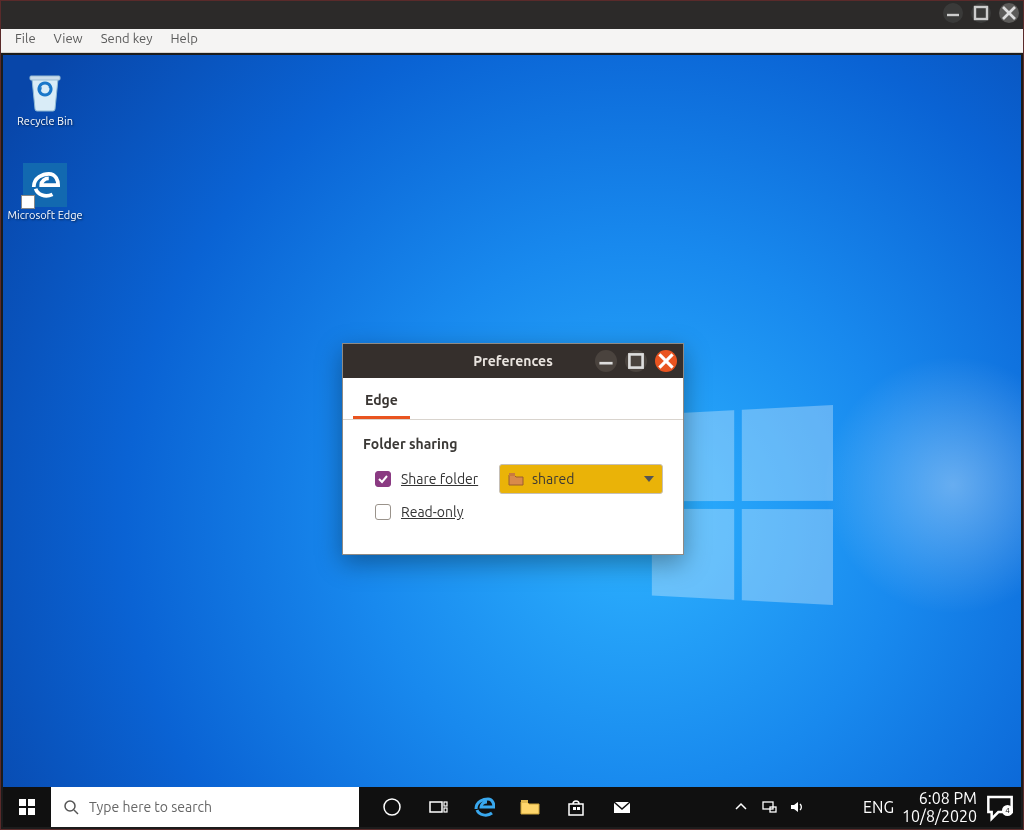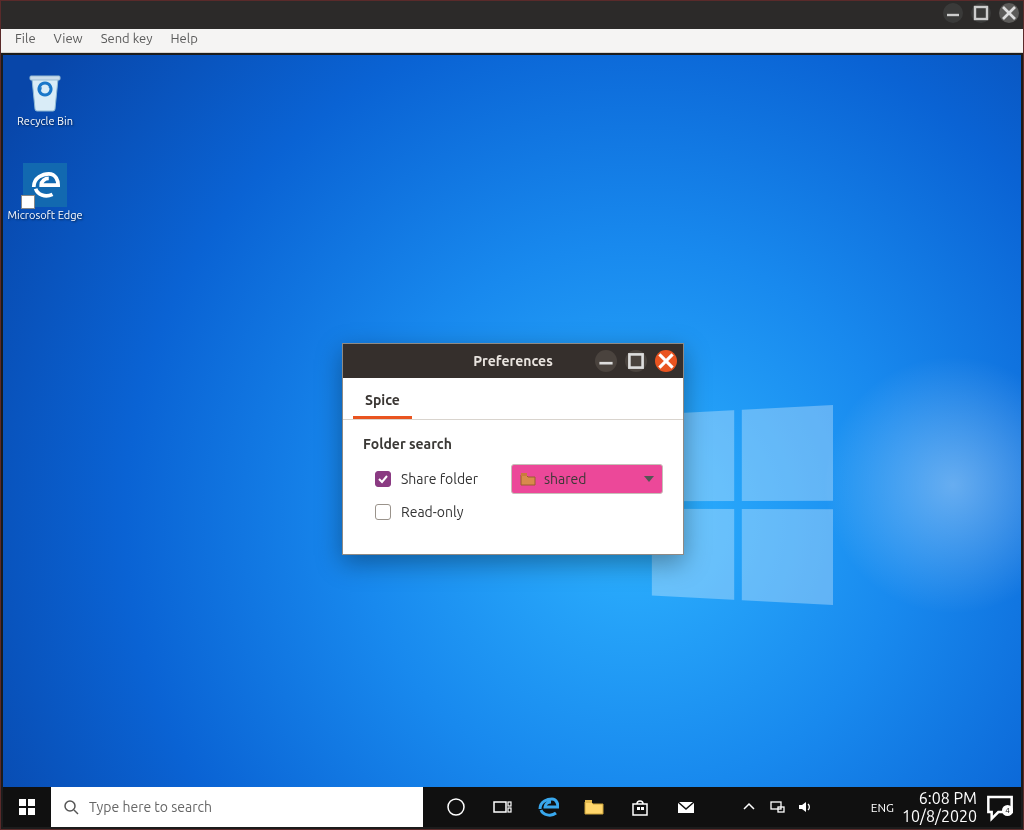--- a/index.html
+++ b/index.html
@@ -48,41 +48,41 @@
   .prefs-tabs { display:flex; border-bottom: 1px solid #d9d4ce; padding: 6px 10px 0 10px; }
   .prefs-tab { padding: 8px 12px; font-size: 14px; font-weight: bold; color: #3a3633; border-bottom: 3px solid transparent; cursor: pointer; }
   .prefs-tab.active { border-bottom-color: #e95420; }
   .prefs-content { padding: 16px 20px 24px 20px; font-size: 14px; color: #3b3936; }
   .prefs-section { font-weight: bold; margin-bottom: 12px; }
   .prefs-row { display:flex; align-items:center; gap: 10px; margin-left: 12px; margin-bottom: 10px; }
   .checkbox { width: 16px; height: 16px; border: 1px solid #9a938b; border-radius: 3px; display:flex; align-items:center; justify-content:center; cursor:pointer; }
   .checkbox.checked { background: #8a3a82; border-color: #8a3a82; }
   .checkbox.checked svg { display:block; }
   .checkbox svg { display:none; width:12px; height:12px; }
-  .row-label { color:#333; }
-  .folder-select { margin-left: auto; width: 152px; height: 30px; border: 1px solid #c5bfb7; border-radius: 3px; background: #ec4899; display:flex; align-items:center; padding: 0 8px; gap:8px; cursor:pointer; }
+  .row-label { color:#333;text-decoration:underline; }
+  .folder-select { margin-left: auto; width: 164px; height: 30px; border: 1px solid #c5bfb7; border-radius: 3px; background: #eab308; display:flex; align-items:center; padding: 0 8px; gap:8px; cursor:pointer; }
   .folder-select .fico { width:16px; height:14px; }
   .folder-select .fsel-label { flex:1; }
   .folder-select .caret { width:0; height:0; border-left:5px solid transparent; border-right:5px solid transparent; border-top:6px solid #555; }
 
   
   .taskbar { position:absolute; left:0; right:0; bottom:0; height: 40px; background: #101010; display:flex; align-items:center; color:#fff; }
   .start-btn { width:48px; height:40px; display:flex; align-items:center; justify-content:center; cursor:pointer; }
   .start-btn .grid4 { width:16px; height:16px; display:grid; grid-template-columns:1fr 1fr; grid-template-rows:1fr 1fr; gap:2px; }
   .start-btn .grid4 div { background:#fff; }
-  .search-box { width:372px; height:40px; background:#fff; color:#666; display:flex; align-items:center; gap:10px; padding:0 12px; cursor:text; }
+  .search-box { width:308px; height:40px; background:#fff; color:#666; display:flex; align-items:center; gap:10px; padding:0 12px; cursor:text; }
   .search-box svg { width:16px; height:16px; }
   .search-box span { font-size:14px; }
   .tb-icons { display:flex; align-items:center; height:40px; margin-left:10px; }
   .tb-icon { width:46px; height:40px; display:flex; align-items:center; justify-content:center; cursor:pointer; }
   .tb-icon svg { width:22px; height:22px; }
   .tray { margin-left:auto; display:flex; align-items:center; height:40px; gap:8px; padding-right:6px; }
   .tray .sm { width:20px; display:flex; align-items:center; justify-content:center; cursor:pointer; }
   .tray .sm svg{ width:16px; height:16px; }
-  .tray .lang{ font-size:12px; cursor:pointer;margin-left:48px; }
+  .tray .lang{ font-size:16px; cursor:pointer;margin-left:48px; }
   .tray .clock{ font-size:16px; text-align:right; line-height:1.15; cursor:pointer; }
   .tray .action-center{ width:30px; display:flex; align-items:center; justify-content:center; cursor:pointer; position:relative; }
   .tray .action-center .badge{ position:absolute; bottom:6px; right:2px; background:#fff; color:#000; border-radius:50%; width:11px; height:11px; font-size:8px; display:flex; align-items:center; justify-content:center; }
 </style>
 </head>
 <body>
 
 <div class="outer-window">
   <div class="outer-titlebar">
     <div class="outer-ctrls">
@@ -163,24 +163,24 @@
             <div class="prefs-btn close">
                 <svg viewBox="0 0 10 10">
                   <line x1="2" y1="2" x2="8" y2="8" stroke="#fff" stroke-width="1.4"></line>
                   <line x1="8" y1="2" x2="2" y2="8" stroke="#fff" stroke-width="1.4"></line>
                 </svg>
               </div>
           </div>
         </div>
         <div class="prefs-body">
           <div class="prefs-tabs">
-            <div class="prefs-tab active">Spice</div>
+            <div class="prefs-tab active">Edge</div>
           </div>
           <div class="prefs-content">
-            <div class="prefs-section">Folder search</div>
+            <div class="prefs-section">Folder sharing</div>
             <div class="prefs-row">
               <div class="checkbox checked">
                 <svg viewBox="0 0 12 12">
                     <polyline points="2,6 5,9 10,3" fill="none" stroke="#fff" stroke-width="2"></polyline>
                   </svg>
               </div>
               <div class="row-label">Share folder</div>
               <div class="folder-select">
                 <svg class="fico" viewBox="0 0 16 14">
                     <path d="M1 3 L6 3 L8 5 L15 5 L15 13 L1 13 Z" fill="#d98a4b" stroke="#9a5e2e"></path>

